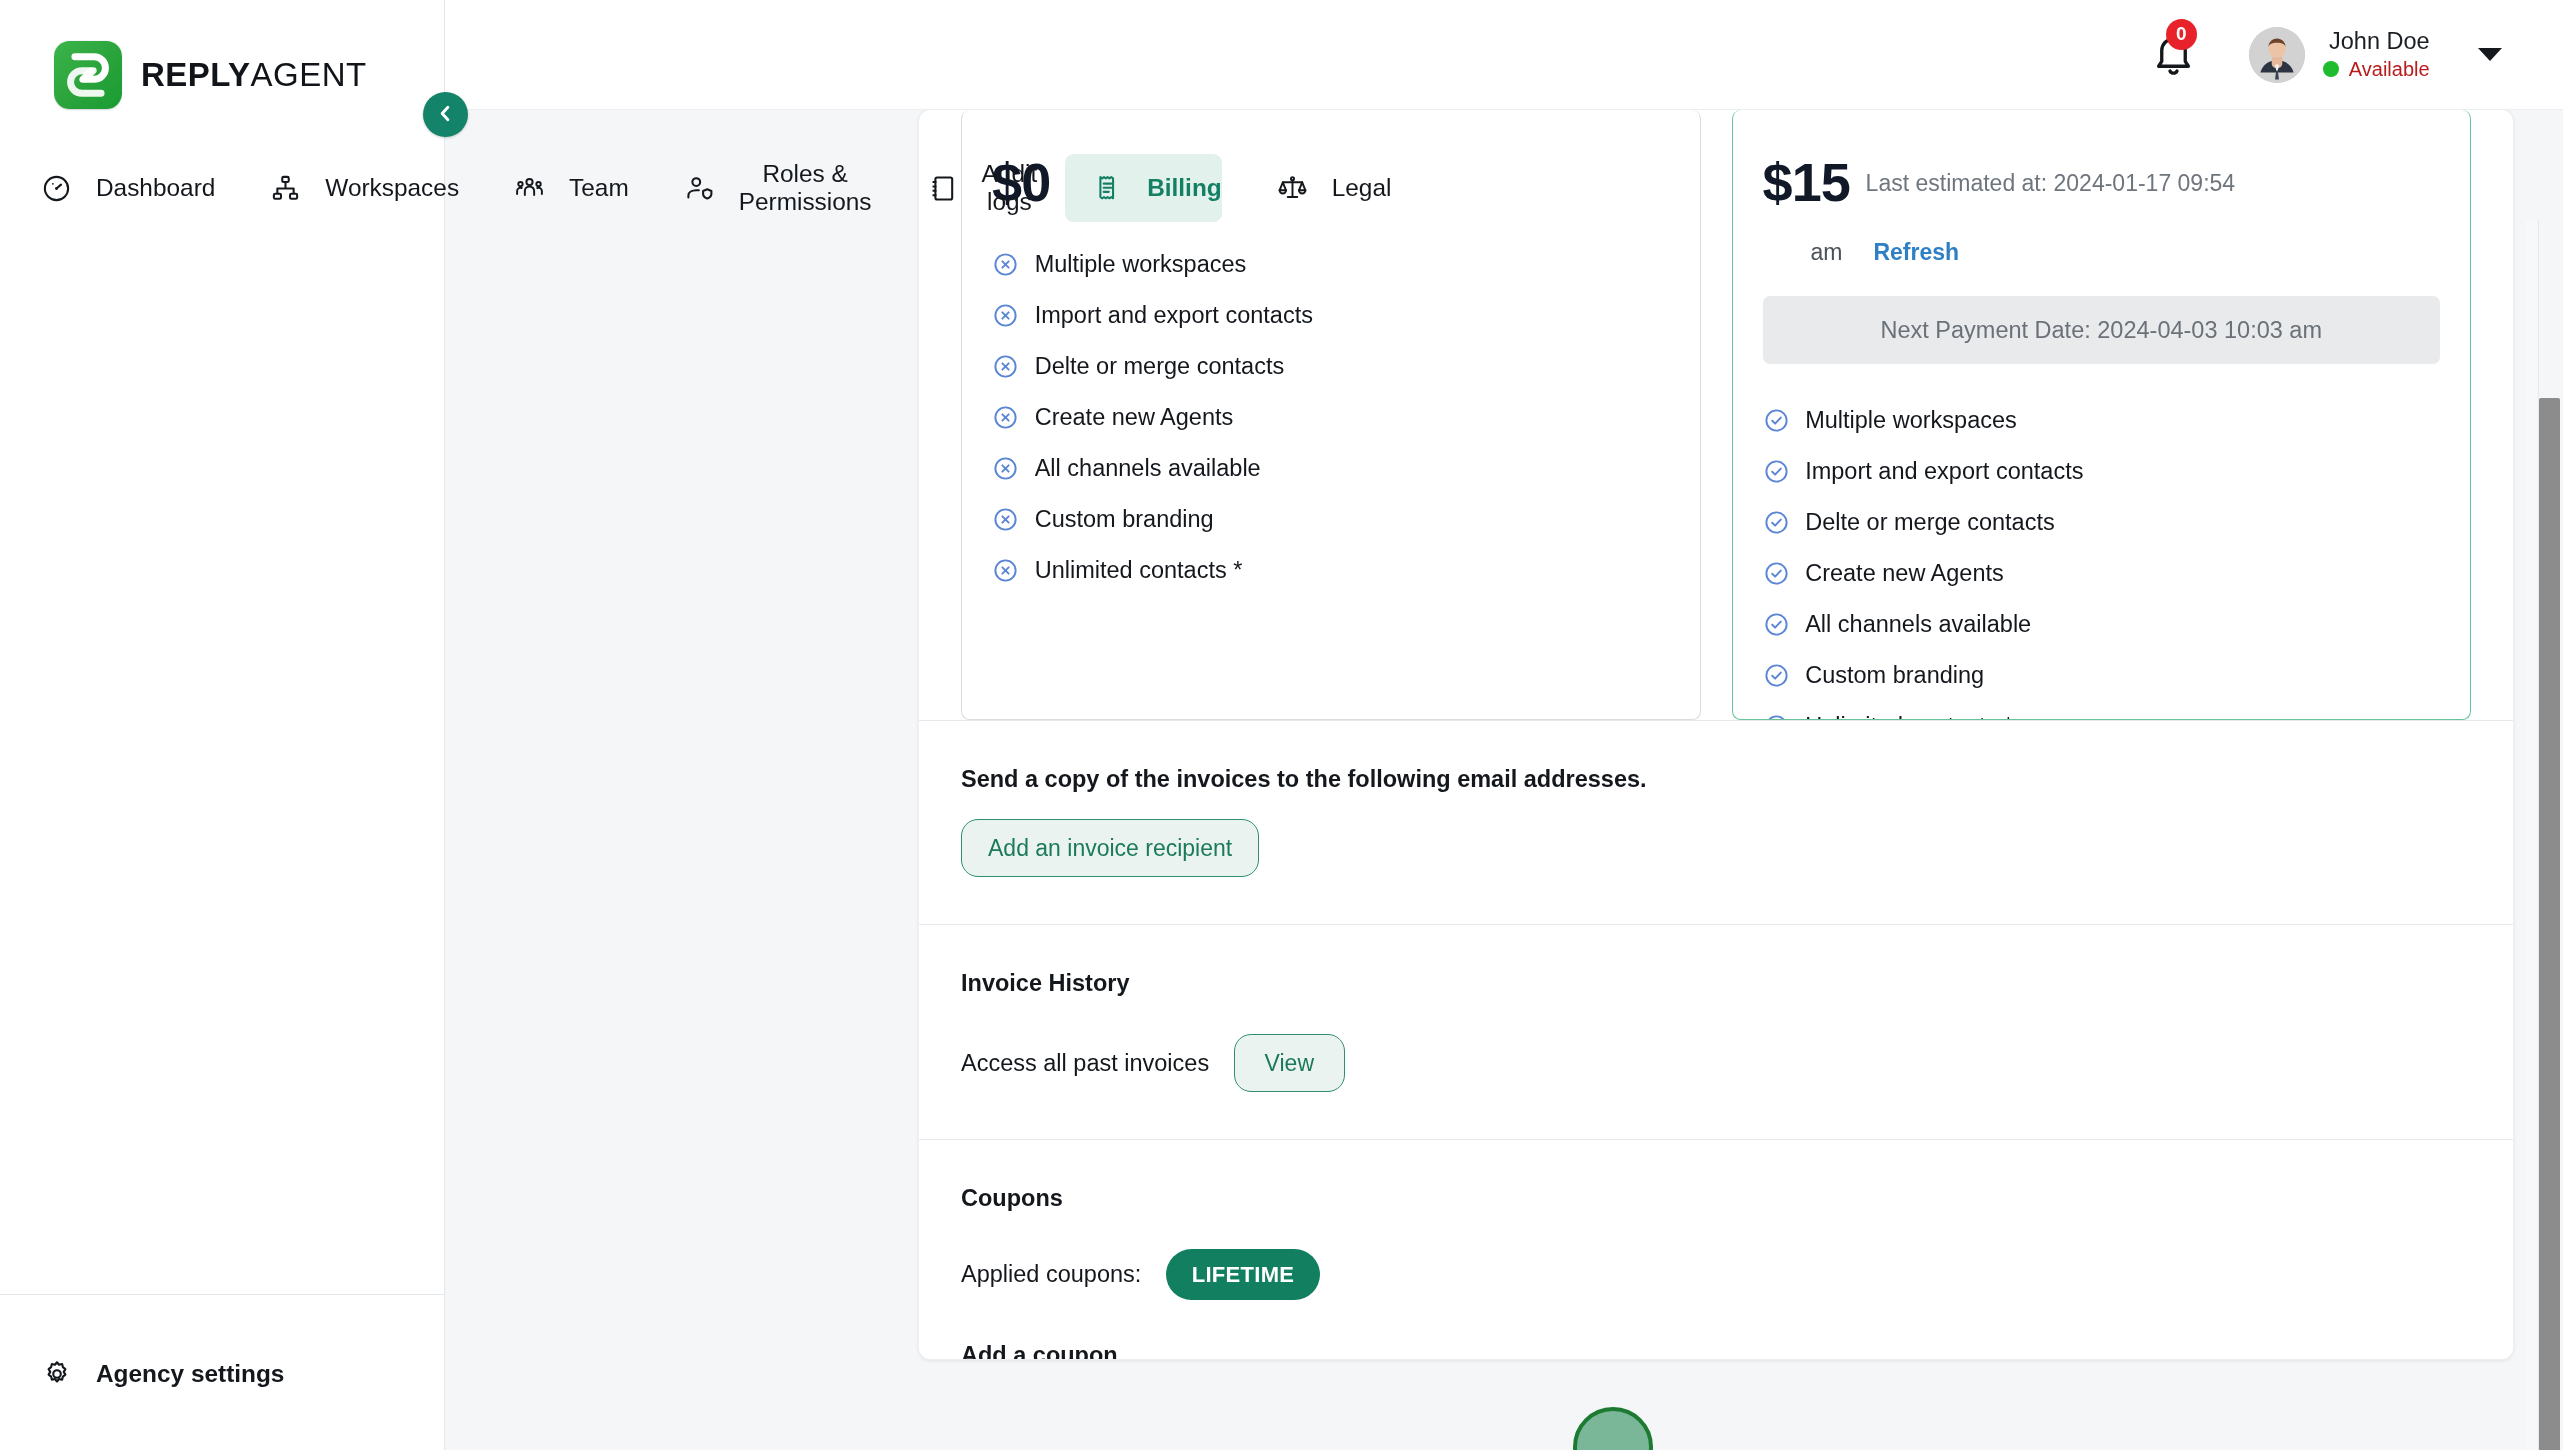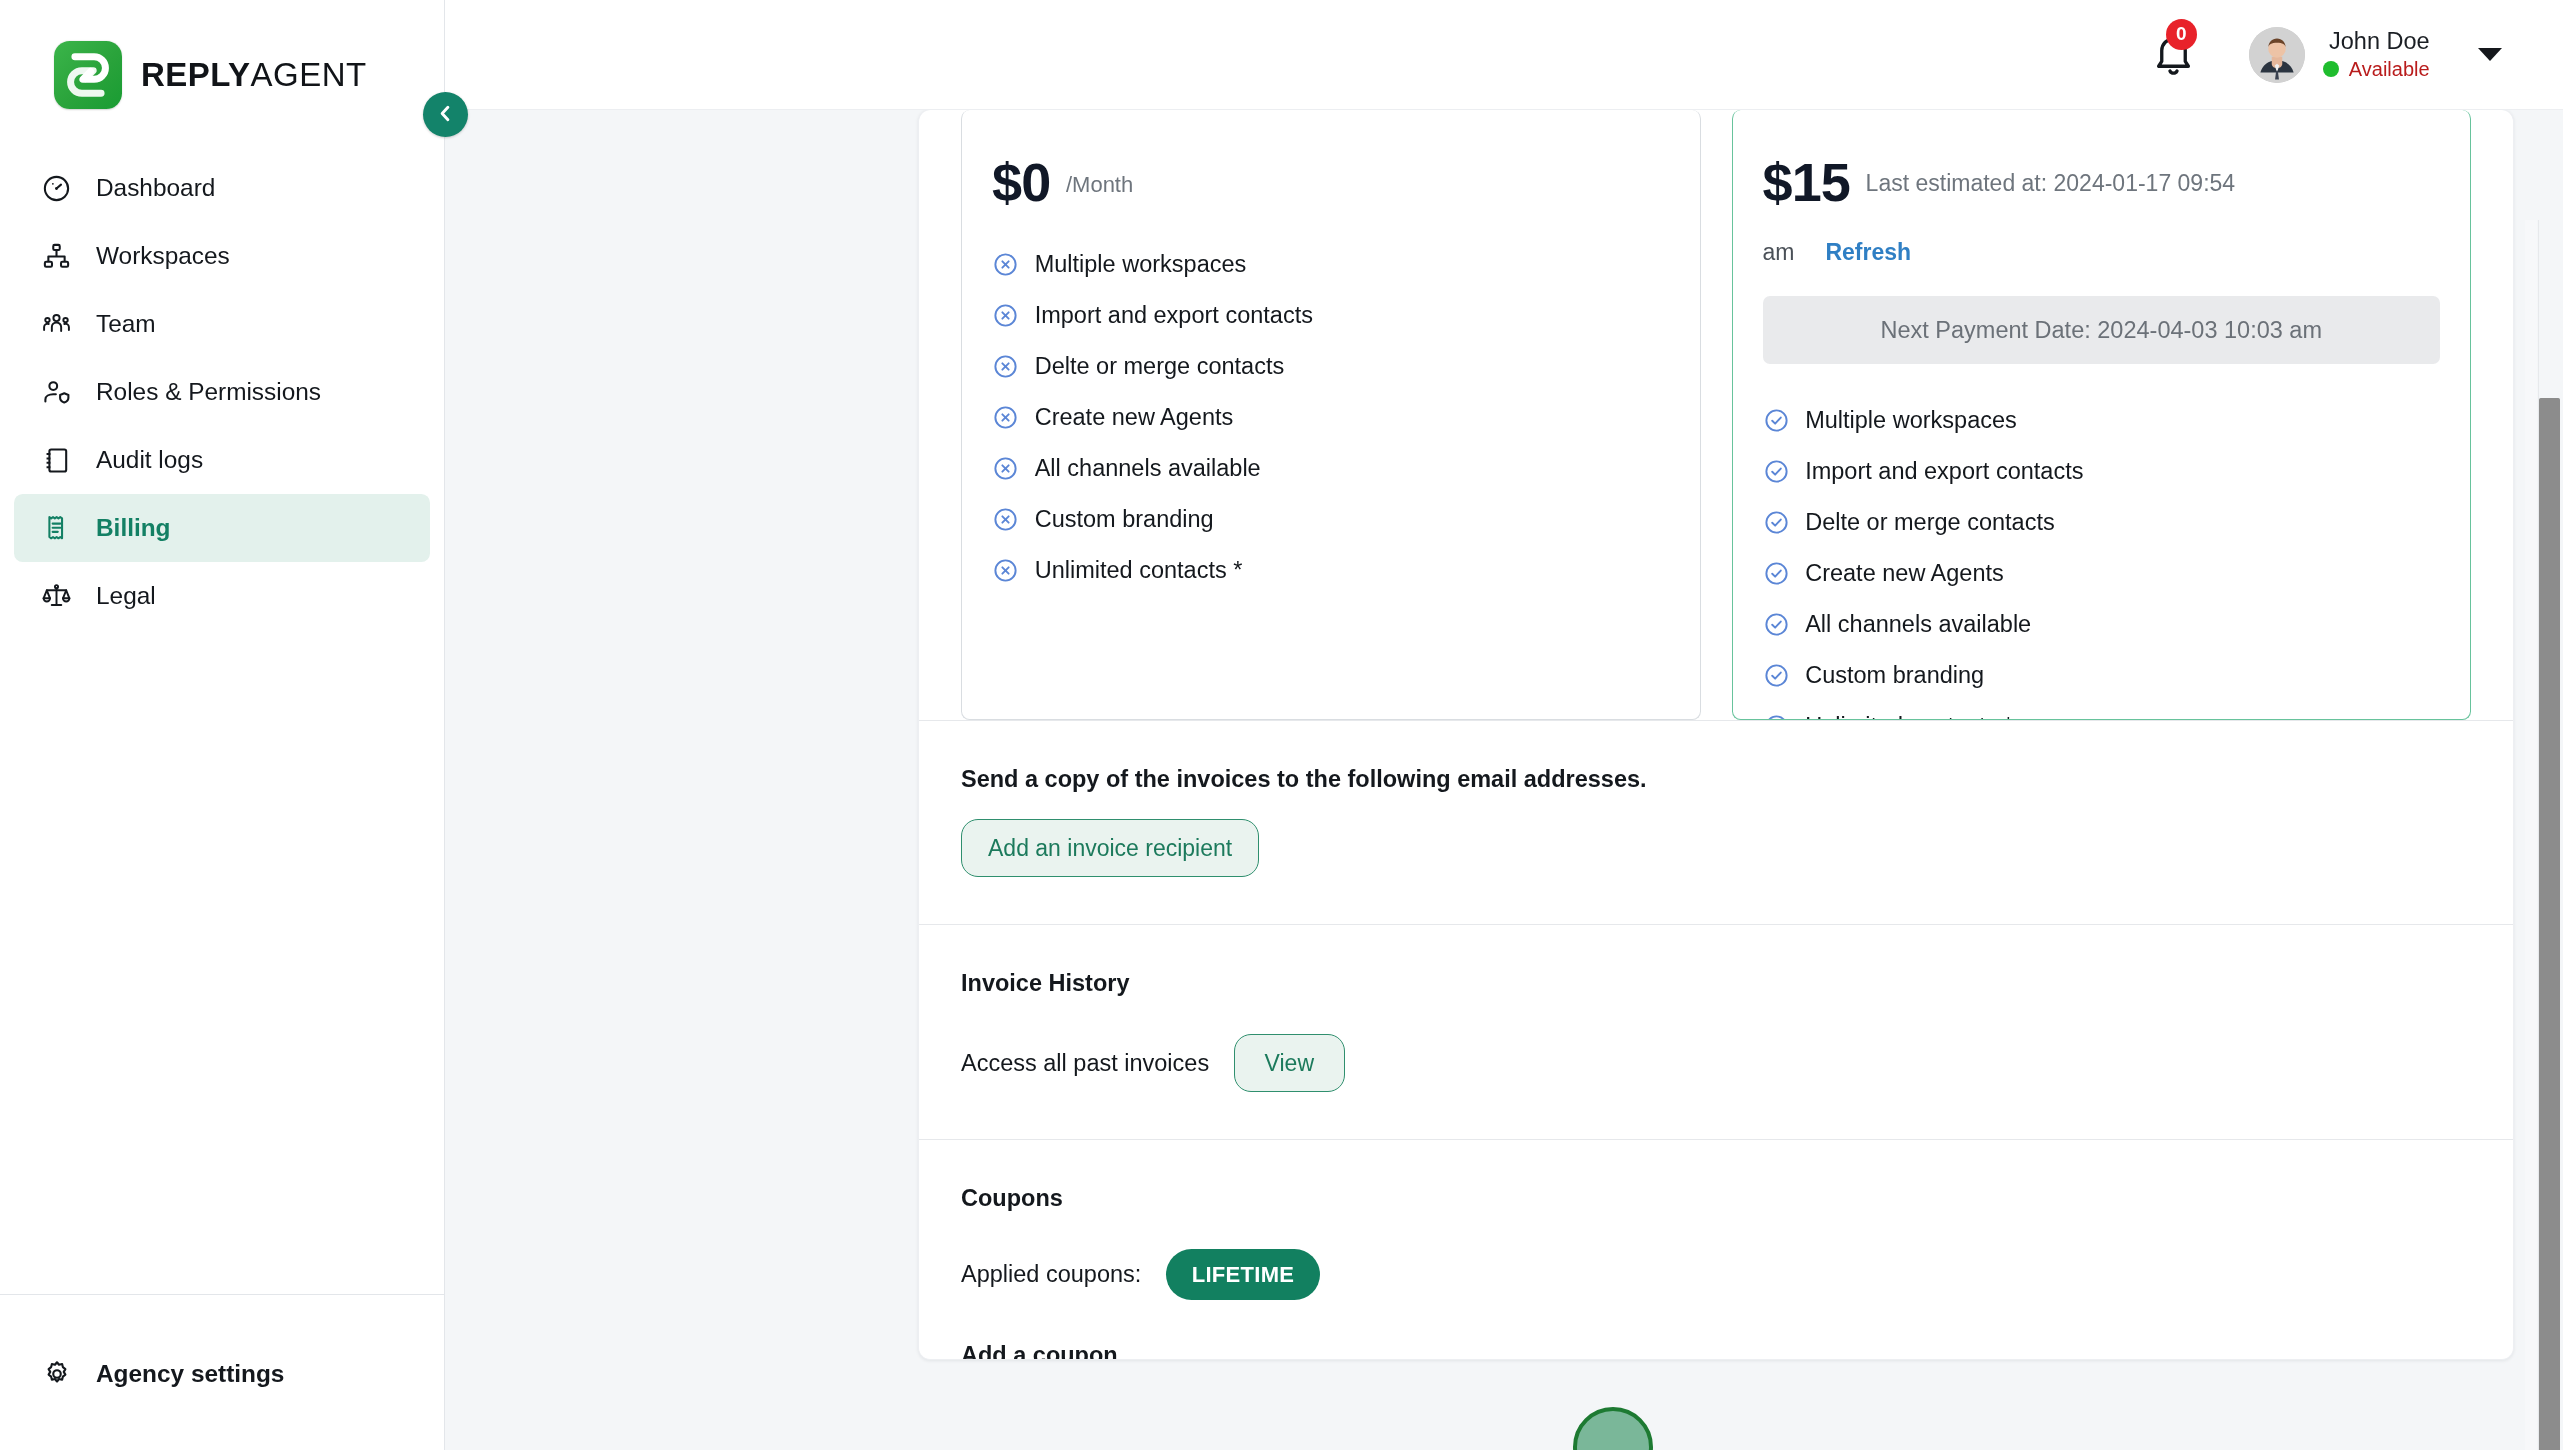--- a/index.html
+++ b/index.html
@@ -23,21 +23,21 @@
     width: 68px; height: 68px; border-radius: 15.7px;
     background: linear-gradient(135deg,#3bb54a 0%,#2aa33b 55%,#199c33 100%);
     position: relative; flex: 0 0 68px;
     box-shadow: 0 0.9px 1.7px rgba(0,0,0,.18);
   }
   .brand-mark svg { position: absolute; inset: 0; }
   .brand-text { font-size: 33px; letter-spacing: 0.5px; color: #111418; white-space: nowrap; }
   .brand-text b { font-weight: 700; }
   .brand-text span { font-weight: 400; }
 
-  .nav { margin-top: 42px; display: flex; flex-direction: column; text-align: center; }
+  .nav { margin-top: 42px; display: flex; flex-direction: row; text-align: center; }
   .nav-item {
     display: flex; align-items: center; gap: 23px;
     height: 68px; margin: 0 14px; padding-left: 26px;
     border-radius: 8.7px; cursor: pointer;
     color: #14181d; font-size: 24.4px;
   }
   .nav-item .nav-ico { width: 33px; height: 33px; flex: 0 0 33px; display: flex; align-items: center; justify-content: center; }
   .nav-item .nav-ico svg { display: block; }
   .nav-item.active { background: #e3f1ec; color: #138064; font-weight: 700; padding-left: 26px; }
   .nav-item.active .nav-ico svg { stroke: #138064; }
@@ -101,21 +101,21 @@
   .plan {
     flex: 1; border: 0.9px solid #d9dde1; border-radius: 8.7px;
     border-top: none; padding: 0 30px 0 30px; position: relative;
     height: 610px; overflow: hidden;
   }
   .plan.featured { border-color: #67c39c; }
   .price-row { display: flex; align-items: flex-end; gap: 15.7px; padding-top: 7px; height: 98px; }
   .price { font-size: 54px; font-weight: 700; color: #111827; line-height: .95; letter-spacing: -0.9px; }
   .price-sub { font-size: 22px; color: #6e757d; padding-bottom: 10.5px; }
   .price-note { font-size: 23px; color: #6e757d; padding-bottom: 11.3px; }
-  .meridiem-row { display: flex; align-items: center; gap: 31px; margin-top: 31px; }
+  .meridiem-row { display: flex; align-items: center; gap: 31px; margin-top: 31px; margin-left: 48px; }
   .meridiem { font-size: 23px; color: #4b5158; }
   .refresh-link { font-size: 23px; color: #2f7fc4; font-weight: 700; cursor: pointer; }
   .next-pay {
     margin-top: 30px; background: #e9eaec; border-radius: 7px;
     height: 68px; display: flex; align-items: center; justify-content: center;
     color: #6b7178; font-size: 23.5px;
   }
   .feat-list { margin-top: 31px; display: flex; flex-direction: column; gap: 0; }
   .feat { display: flex; align-items: center; gap: 15.7px; height: 51px; font-size: 23.5px; color: #14181d; }
   .feat .fico { width: 27px; height: 27px; flex: 0 0 27px; }

